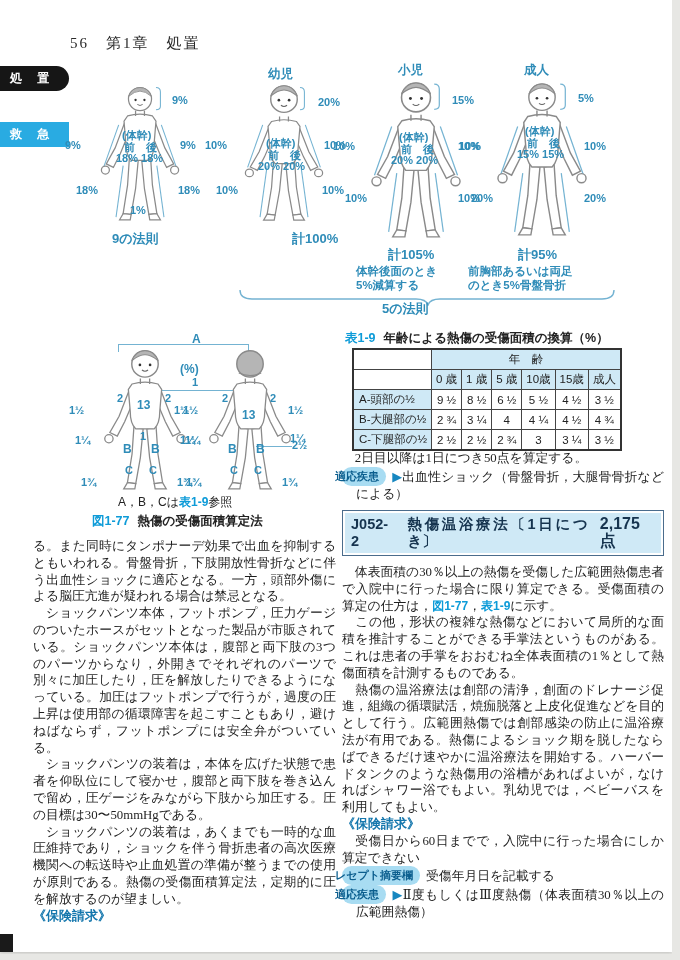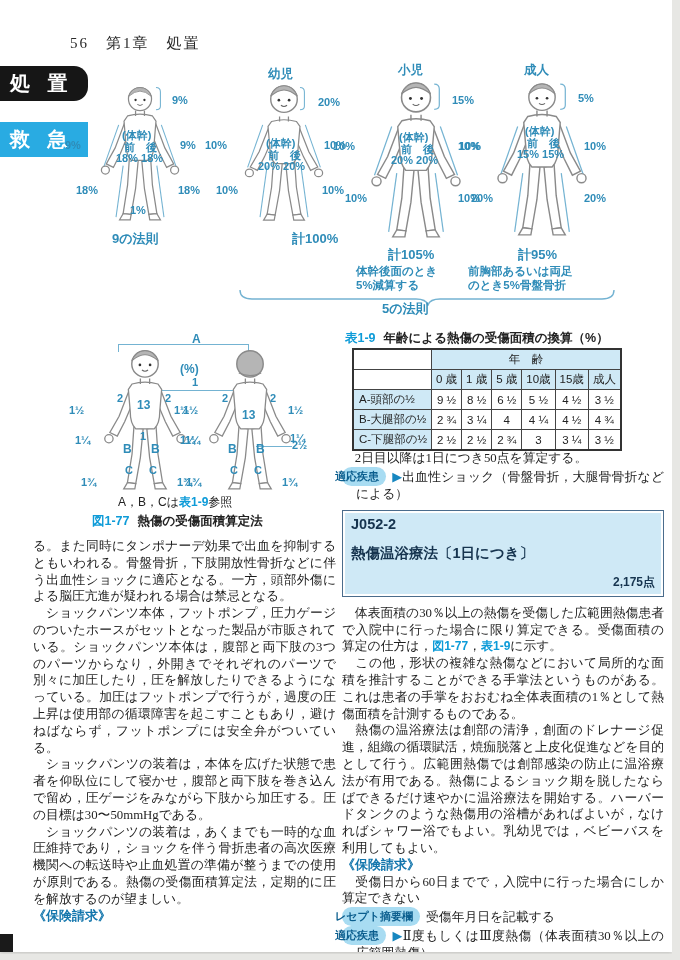--- a/index.html
+++ b/index.html
@@ -6,21 +6,21 @@
   body{width:680px;height:960px;background:#e7e7e4;font-family:"Liberation Sans",sans-serif;}
   #page{position:relative;width:672px;height:952px;background:#ffffff;overflow:hidden;
         box-shadow:0 0 4px rgba(0,0,0,.25);}
   .abs{position:absolute;}
 
   
   #page-header{position:absolute;left:70px;top:34px;font-family:"Liberation Serif","DejaVu Serif",serif;
     font-size:15px;color:#2a2a2a;letter-spacing:2px;}
 
   
-  .side-tab{position:absolute;left:0;color:#fff;font-weight:bold;font-size:20px;
+  .side-tab{position:absolute;left:0;color:#fff;font-weight:bold;font-size:12px;
     padding:4px 14px 4px 10px;letter-spacing:6px;}
   #tab-shochi{top:66px;background:#161616;border-radius:0 14px 14px 0;}
   #tab-kyukyu{top:122px;background:#29abe2;}
 
   
   .fig-title{position:absolute;color:#2f8cb8;font-weight:bold;font-size:12.5px;}
   .pct{position:absolute;color:#2f8cb8;font-weight:bold;font-size:11px;white-space:nowrap;}
   .fig-caption{position:absolute;color:#2f8cb8;font-weight:bold;font-size:13px;white-space:nowrap;}
   .fig-note{position:absolute;color:#2f8cb8;font-weight:bold;font-size:11.5px;line-height:14px;white-space:nowrap;}
   .bodyfig{position:absolute;}
@@ -56,22 +56,22 @@
   .pill{display:inline-block;background:#a8dcf2;color:#0b5e8e;font-weight:bold;
     font-family:"Liberation Sans",sans-serif;font-size:11px;border-radius:10px;
     padding:1px 7px;margin-right:6px;vertical-align:1px;}
   .arrow{color:#1787c0;font-family:"Liberation Sans",sans-serif;}
   .tagline{margin:2px 0;text-indent:0;padding-left:14px;text-indent:-14px;}
   .ref{color:#0d9bd8;font-weight:bold;font-family:"Liberation Sans",sans-serif;font-size:12px;}
 
   
   #jbox{margin:8px 0 8px 0;background:#cfe9f6;border:1px solid #4a6c8c;
     box-shadow:inset 0 0 0 2px #ffffff;padding:5px 8px;font-family:"Liberation Sans",sans-serif;
-    color:#16344f;font-weight:bold;font-size:14.5px;display:flex;align-items:baseline;gap:12px;flex-direction:column;}
-  #jbox .pts{font-size:12px;margin-left:auto;}
+    color:#16344f;font-weight:bold;font-size:14.5px;display:flex;align-items:baseline;gap:12px;}
+  #jbox .pts{font-size:16px;margin-left:auto;}
 
   
   #edge-right{position:absolute;right:0;top:0;width:8px;height:960px;background:#e7e7e4;}
   #edge-bottom{position:absolute;left:0;bottom:0;width:680px;height:6px;background:#e7e7e4;}
   #corner-marker{position:absolute;left:0;top:934px;width:13px;height:20px;background:#1a1a1a;}
 </style>
 </head>
 <body>
 
 <div id="page">

